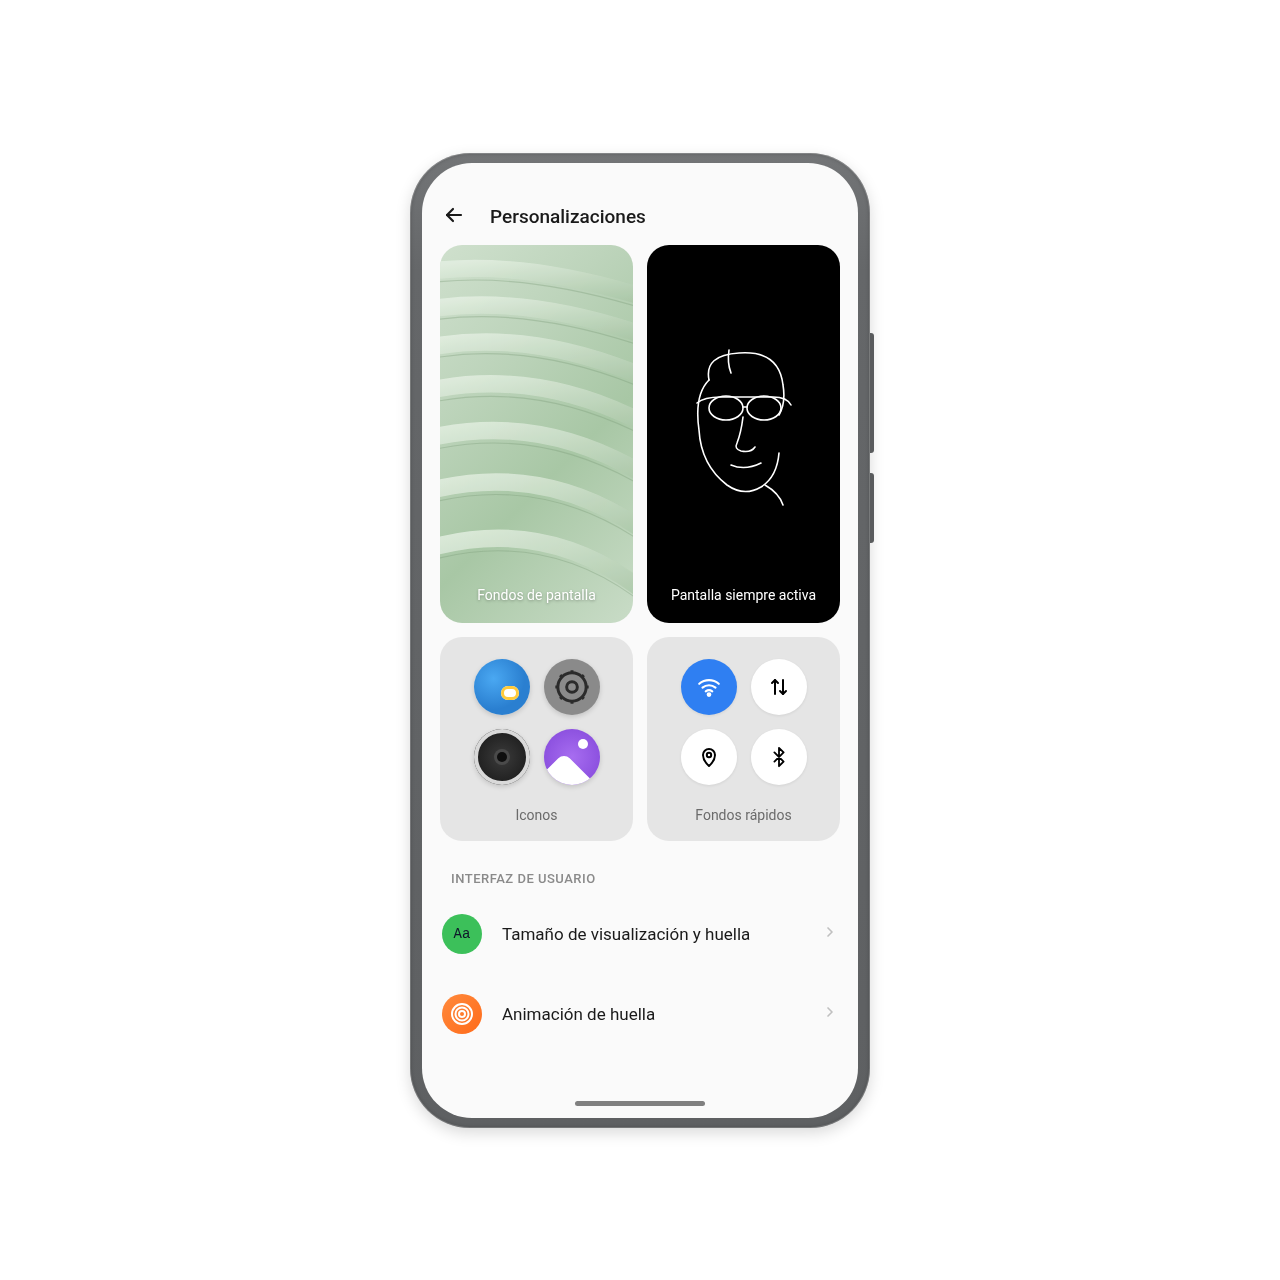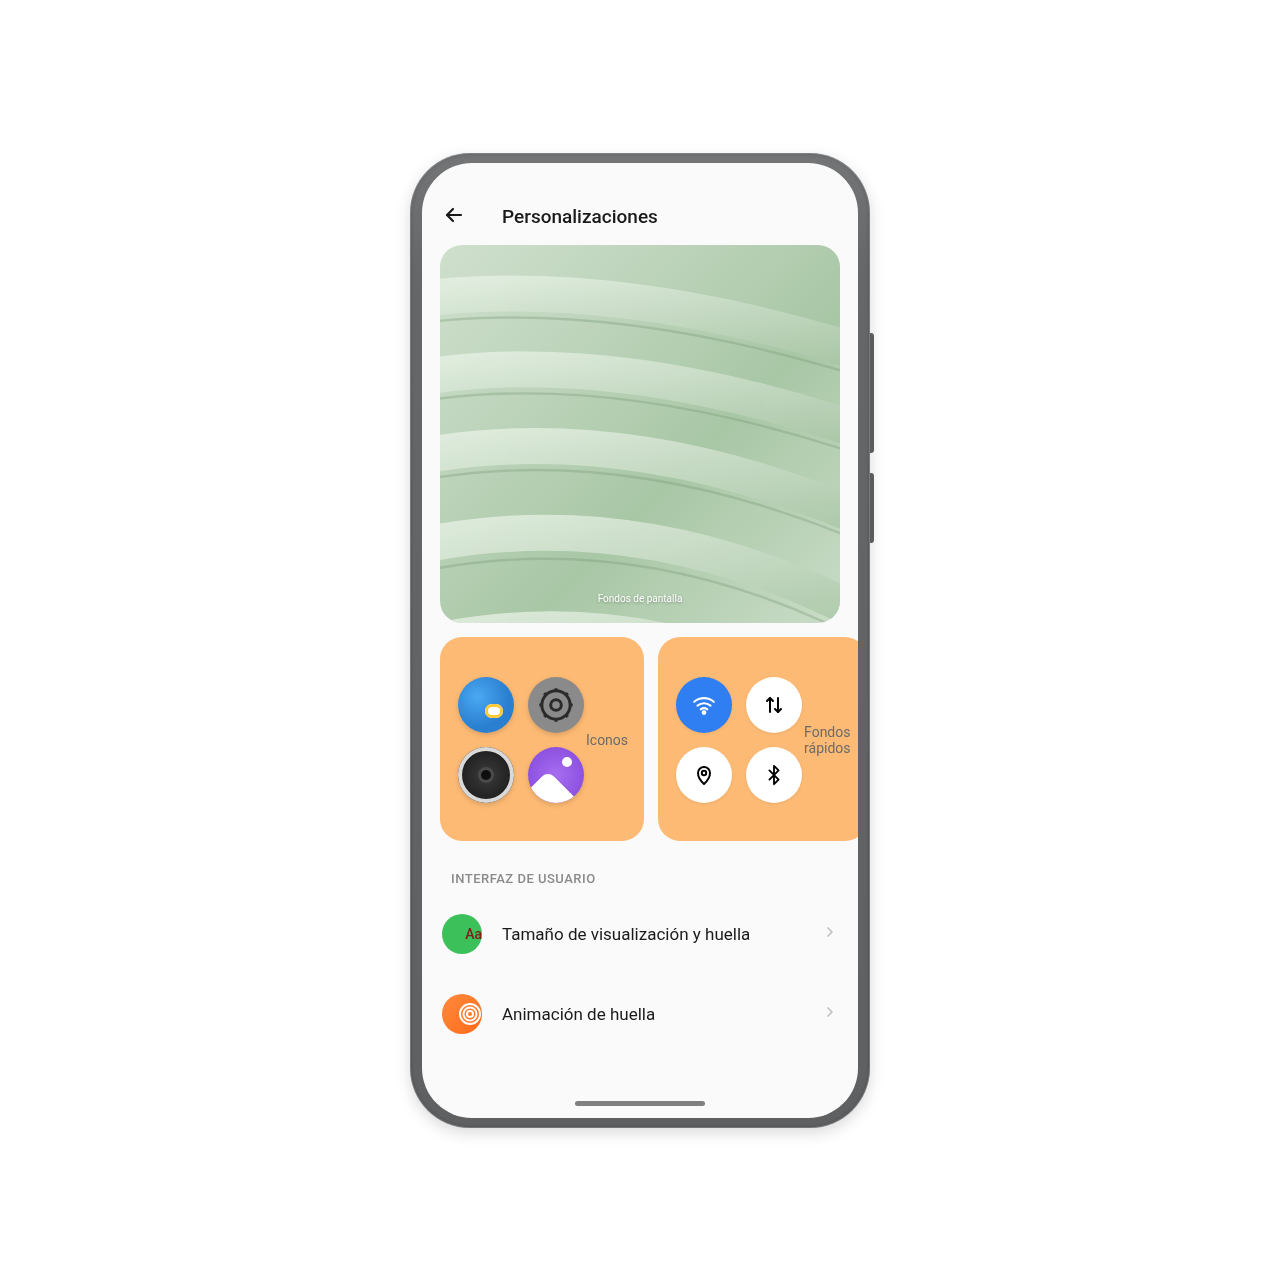--- a/index.html
+++ b/index.html
@@ -35,21 +35,21 @@
     height: 100%;
     background: #fafafa;
     border-radius: 50px;
     overflow: hidden;
     position: relative;
   }
   .header {
     display: flex;
     align-items: center;
     padding: 40px 20px 14px 20px;
-    gap: 36px;
+    gap: 24px;
   }
   .title {
     font-size: 19px;
     font-weight: 500;
     color: #1a1a1a;
   }
   .content {
     padding: 0 18px;
   }
   .tiles-row {
@@ -83,37 +83,37 @@
   .face-svg {
     position: absolute;
     top: 100px;
     left: 50%;
     transform: translateX(-50%);
     width: 130px;
     height: 170px;
   }
   .tile-label {
     color: #fff;
-    font-size: 10px;
+    font-size: 14px;
     text-align: center;
     z-index: 2;
     line-height: 1.3;
     padding: 0 10px;
   }
   .tile-wallpaper .tile-label {
     color: #fff;
     text-shadow: 0 1px 3px rgba(0,0,0,0.3);
   }
   .tile-small {
     flex: 1;
     height: 204px;
-    background: #fdba74;
+    background: #e5e5e5;
     border-radius: 22px;
     display: flex;
-    flex-direction: row;
+    flex-direction: column;
     align-items: center;
     justify-content: space-between;
     padding: 20px 16px 18px;
   }
   .tile-small-label {
     font-size: 14px;
     color: #6b6b6b;
   }
   .icon-grid {
     display: grid;
@@ -162,22 +162,23 @@
     padding: 20px 2px;
     gap: 20px;
   }
   .list-icon {
     width: 40px;
     height: 40px;
     border-radius: 50%;
     flex-shrink: 0;
     display: flex;
     align-items: center;
-    justify-content: flex-end;
-    color: #7f1d1d;
+    justify-content: center;
+    color: #0f172a;
+    font-family: Liberation Mono, monospace;
   }
   .list-icon.blue { background: #2f7ff2; }
   .list-icon.green { background: #3cc05a; font-size: 14px; font-weight: 500;}
   .list-icon.orange { background: linear-gradient(135deg, #ff8a3c, #ff6b1a); }
   .list-label {
     flex: 1;
     font-size: 17px;
     color: #1a1a1a;
   }
   .chevron { color: #c0c0c0; }
@@ -235,20 +236,35 @@
               <path d="M -30 82 Q 80 57 230 112"></path>
               <path d="M -30 122 Q 90 92 230 157"></path>
               <path d="M -30 168 Q 100 133 230 208"></path>
               <path d="M -30 218 Q 105 178 230 263"></path>
               <path d="M -30 273 Q 110 228 230 323"></path>
               <path d="M -30 333 Q 115 283 230 388"></path>
             </g>
           </svg>
           <span class="tile-label">Fondos de pantalla</span>
         </div>
+        <div class="tile-tall tile-aod">
+          <svg class="face-svg" viewBox="0 0 130 170" fill="none" stroke="#fff" stroke-width="1.6" stroke-linecap="round" stroke-linejoin="round">
+            <path d="M 30 35 Q 25 10 60 8 Q 100 5 104 40 Q 107 58 100 70"></path>
+            <path d="M 30 35 Q 15 50 20 85 Q 22 120 48 140 Q 65 152 82 142 Q 98 132 100 108"></path>
+            <path d="M 18 58 Q 25 52 42 52 L 62 52 Q 68 52 74 52 L 94 52 Q 108 52 112 60"></path>
+            <ellipse cx="47" cy="63" rx="17" ry="12"></ellipse>
+            <ellipse cx="85" cy="63" rx="17" ry="12"></ellipse>
+            <line x1="64" y1="62" x2="68" y2="62"></line>
+            <path d="M 64 72 Q 62 88 58 98 Q 55 104 62 106 Q 72 108 76 102"></path>
+            <path d="M 52 120 Q 66 126 82 118"></path>
+            <path d="M 50 5 Q 48 18 52 28"></path>
+            <path d="M 86 140 Q 100 148 104 160"></path>
+          </svg>
+          <span class="tile-label">Pantalla siempre activa</span>
+        </div>
       </div>
 
       <div class="tiles-row">
         <div class="tile-small">
           <div class="icon-grid">
             <div class="app-icon weather"></div>
             <div class="app-icon settings">
               <svg width="40" height="40" viewBox="0 0 24 24" fill="none" stroke="#2b2b2b" stroke-width="1.8">
                   <circle cx="12" cy="12" r="3.2"></circle>
                   <path d="M12 2v2M12 20v2M4.9 4.9l1.4 1.4M17.7 17.7l1.4 1.4M2 12h2M20 12h2M4.9 19.1l1.4-1.4M17.7 6.3l1.4-1.4"></path>

